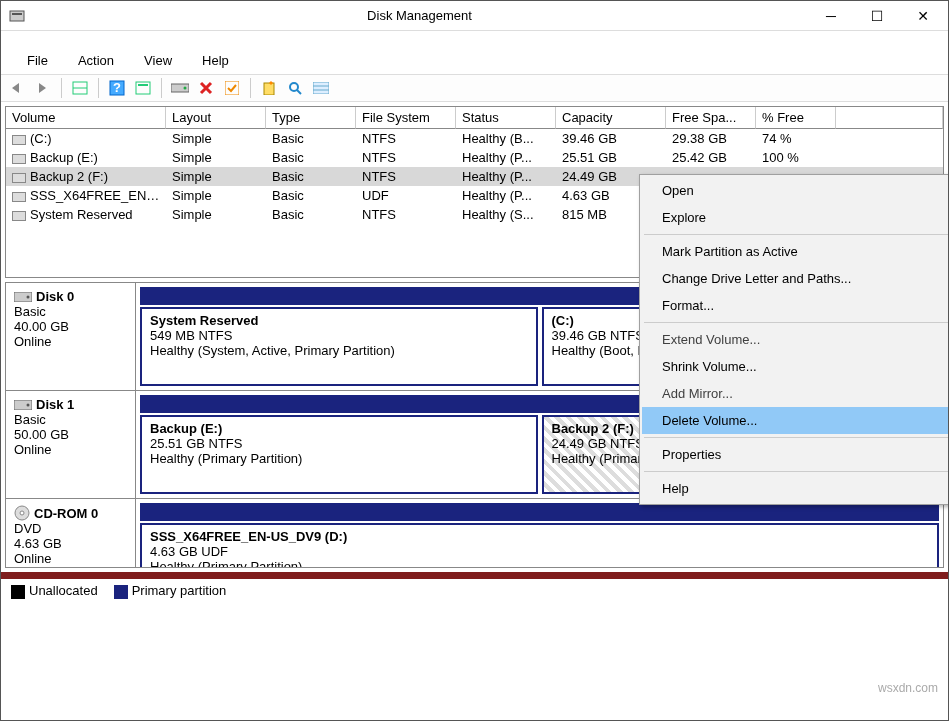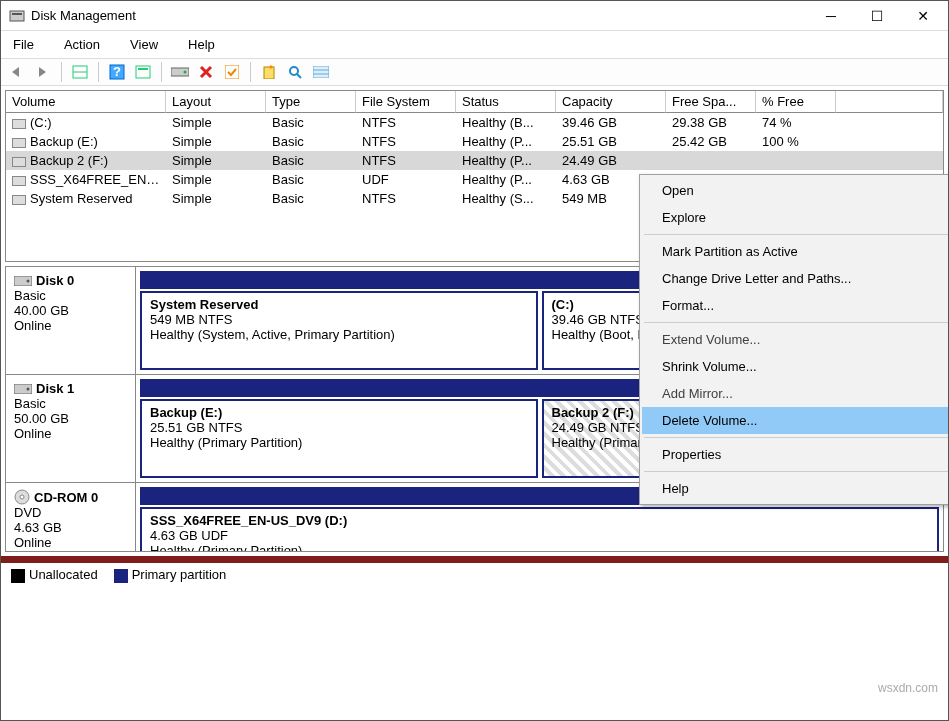--- a/index.html
+++ b/index.html
@@ -1,23 +1,23 @@
 <!DOCTYPE html>
 <html><head>
 <meta charset="utf-8">
 <style>
 * { box-sizing: border-box; font-family: "Segoe UI", Tahoma, sans-serif; font-size: 13px; }
 body { margin: 0; background: #fff; color: #000; }
 .window { width: 949px; height: 721px; border: 1px solid #555; position: relative; background: #fff; overflow: hidden; }
 .titlebar { height: 30px; display: flex; align-items: center; padding: 0 2px 0 8px; border-bottom: 1px solid #ddd; }
 .titlebar .icon { width: 16px; height: 16px; margin-right: 6px; }
-.titlebar .title { flex: 1; }
+.titlebar .title { flex: 1; text-align: center; }
 .win-controls { display: flex; }
 .win-btn { width: 46px; height: 30px; text-align: center; line-height: 30px; font-size: 14px; }
-.menubar { display: flex; padding: 4px 6px; gap: 18px; }
+.menubar { display: flex; padding: 4px 20px; gap: 18px; margin-top: 16px; }
 .menubar span { padding: 2px 6px; }
 .toolbar { display: flex; align-items: center; gap: 6px; padding: 3px 6px; border-top: 1px solid #ddd; border-bottom: 1px solid #ddd; background: #fdfdfd; }
 .tool-sep { width: 1px; height: 20px; background: #ccc; margin: 0 2px; }
 .tool-ico { width: 20px; height: 20px; display: flex; align-items: center; justify-content: center; font-size: 14px; }
 .content { height: 588px; overflow: hidden; }
 .grid { border: 1px solid #888; margin: 4px; }
 .grid-head { display: flex; background: #fff; }
 .grid-head div { border-right: 1px solid #ccc; border-bottom: 1px solid #888; padding: 3px 6px; background: #fff; }
 .grid-body { height: 148px; overflow: auto; }
 .row { display: flex; }
@@ -206,21 +206,21 @@
             <div class="col-cap">4.63 GB</div>
             <div class="col-free"></div>
             <div class="col-pct"></div>
           </div>
           <div class="row">
             <div class="col-vol"><span class="vol-ico"></span>System Reserved</div>
             <div class="col-layout">Simple</div>
             <div class="col-type">Basic</div>
             <div class="col-fs">NTFS</div>
             <div class="col-status">Healthy (S...</div>
-            <div class="col-cap">549 MB</div>
+            <div class="col-cap">815 MB</div>
             <div class="col-free"></div>
             <div class="col-pct"></div>
           </div>
         </div>
     </div>
 
     <div class="disk-area" id="disk-area">
         <div class="disk-row">
           <div class="disk-info">
             <div class="dname">

